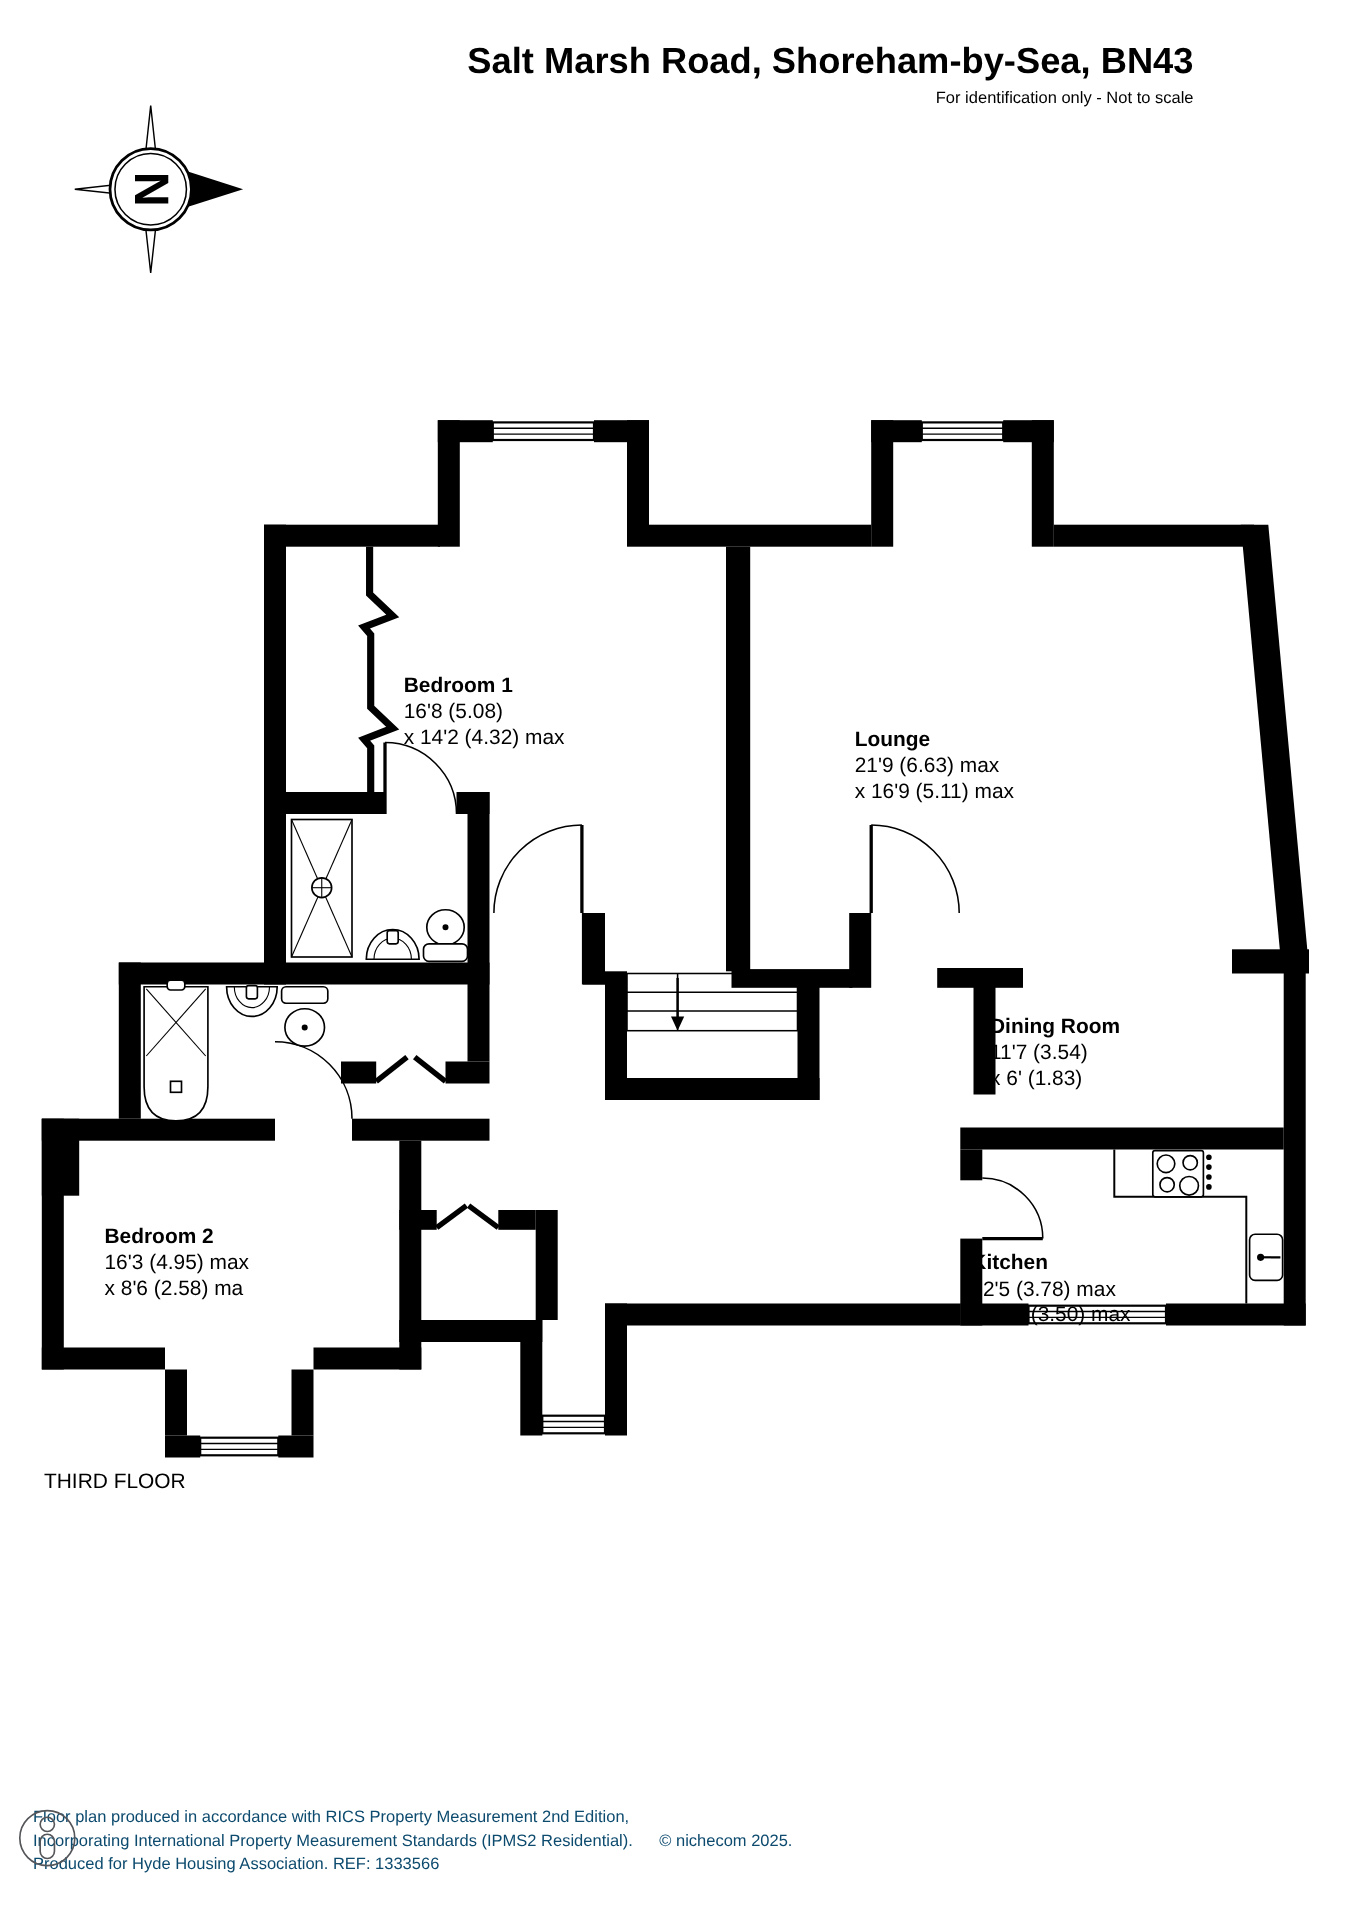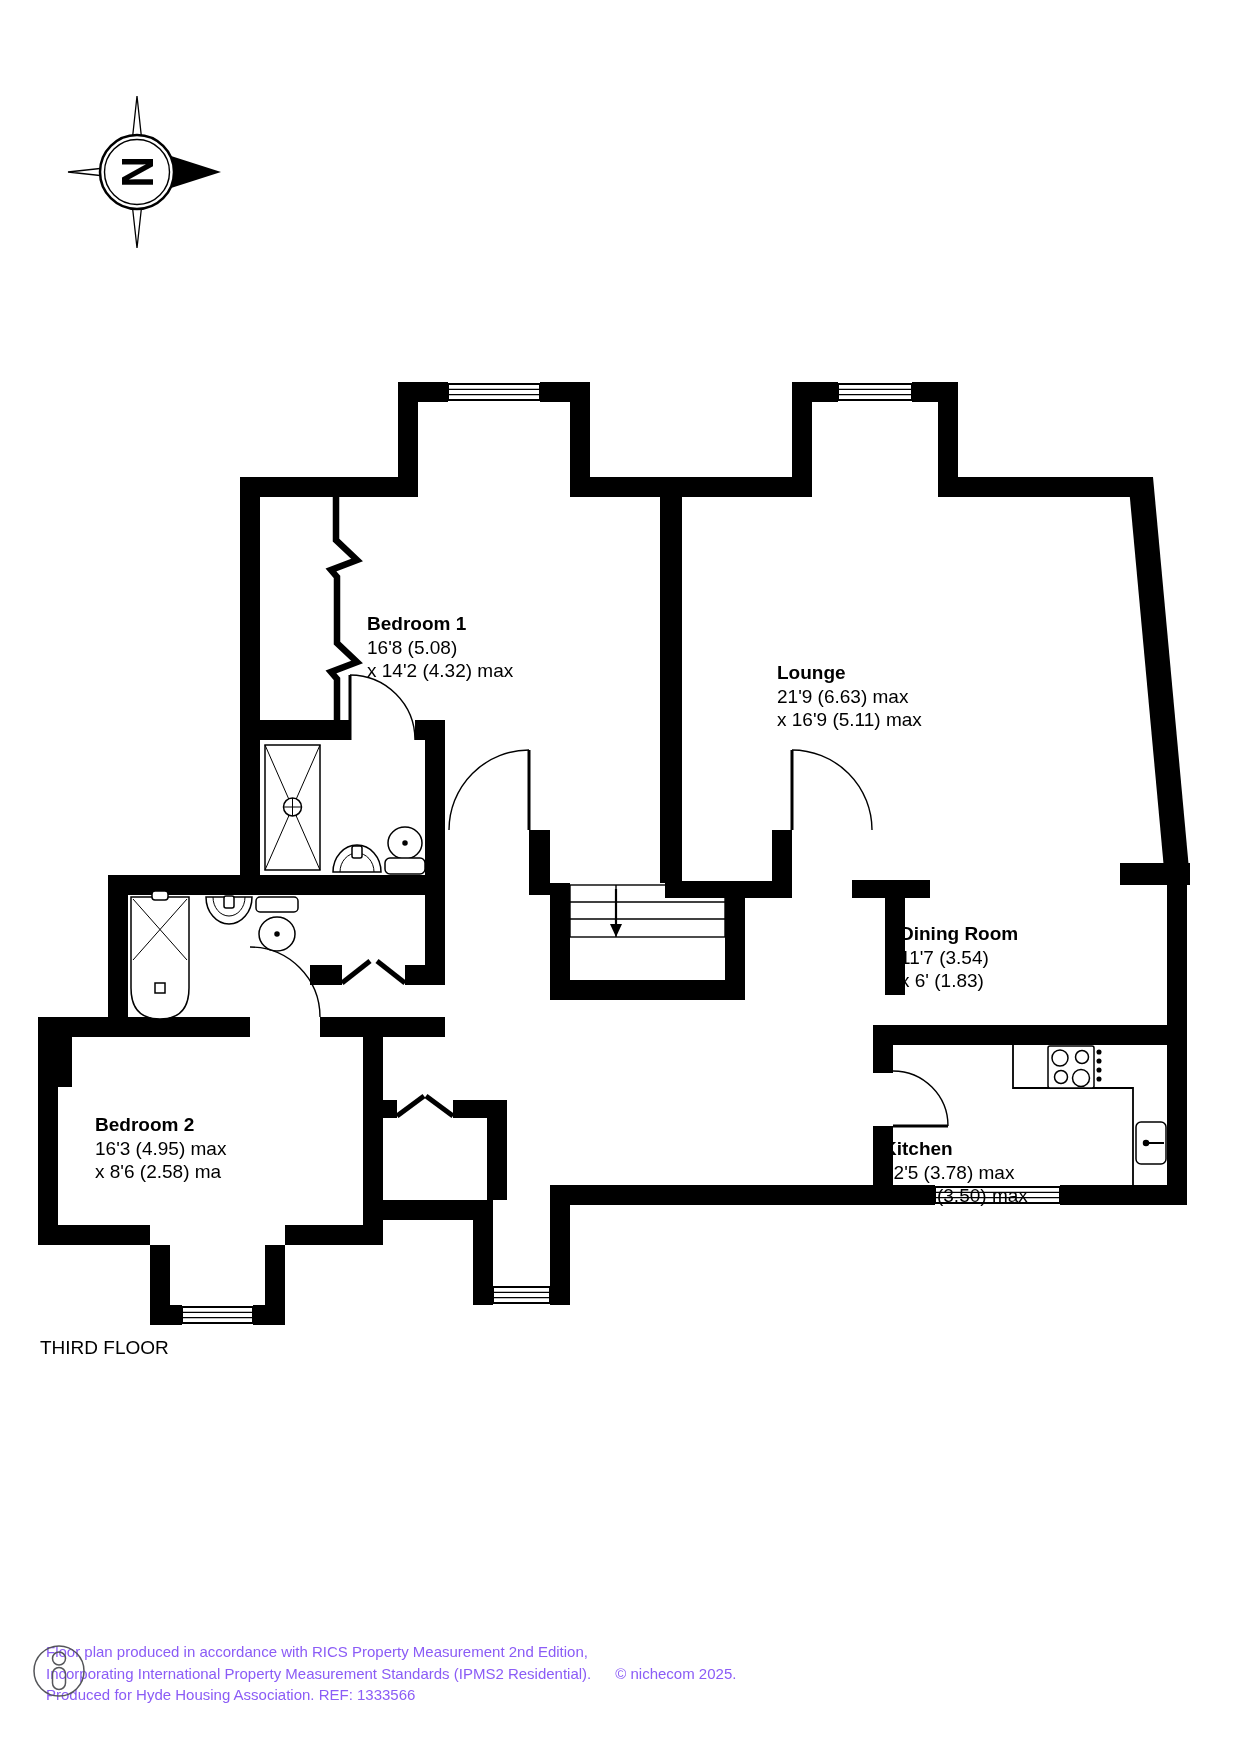--- a/index.html
+++ b/index.html
@@ -5,21 +5,21 @@
   html,body{margin:0;padding:0;background:#ffffff;}
   body{width:1241px;height:1755px;position:relative;font-family:"Liberation Sans",sans-serif;color:#000;}
   svg{position:absolute;left:0;top:0;}
   .header{position:absolute;top:36px;right:156px;text-align:right;}
   .title{font-size:33px;font-weight:bold;letter-spacing:0px;}
   .area-line{font-size:21.5px;margin-top:15px;}
   .disclaimer{font-size:15px;margin-top:7px;}
   .room-label{position:absolute;width:260px;text-align:left;font-size:19px;line-height:23.5px;}
   .room-name{font-weight:bold;}
   .floor-label{position:absolute;left:40px;top:1337px;font-size:19px;font-weight:normal;}
-  .footer{position:absolute;left:32px;top:1641px;display:flex;align-items:center;color:#8b5cf6;}
+  .footer{position:absolute;left:16px;top:1641px;display:flex;align-items:center;color:#0c4a6e;}
   .footer-text{margin-left:14px;font-size:15px;line-height:21.5px;}
   .copyright{margin-left:24px;}
 </style>
 </head>
 <body>
 
 <svg width="1241" height="1755" viewBox="0 0 1241 1755">
 
   <g stroke="#000" fill="#fff">
     <polygon points="137,96 129,170 145,170" stroke-width="1.3"></polygon>
@@ -235,20 +235,22 @@
 
     <g>
       <rect x="1136" y="1122" width="30" height="42" rx="5"></rect>
       <line x1="1164" y1="1143" x2="1146" y2="1143" stroke-width="2"></line>
       <circle cx="1146" cy="1143" r="2.5" fill="#000"></circle>
     </g>
   </g>
 </svg>
 
 <div class="header">
+  <div class="title">Salt Marsh Road, Shoreham-by-Sea, BN43</div>
+  <div class="disclaimer">For identification only - Not to scale</div>
 </div>
 
 <div class="room-label" style="left:367px;top:612px;">
   <div class="room-name">Bedroom 1</div>
   <div>16'8 (5.08)</div>
   <div>x 14'2 (4.32) max</div>
 </div>
 
 <div class="room-label" style="left:777px;top:661px;">
   <div class="room-name">Lounge</div>

